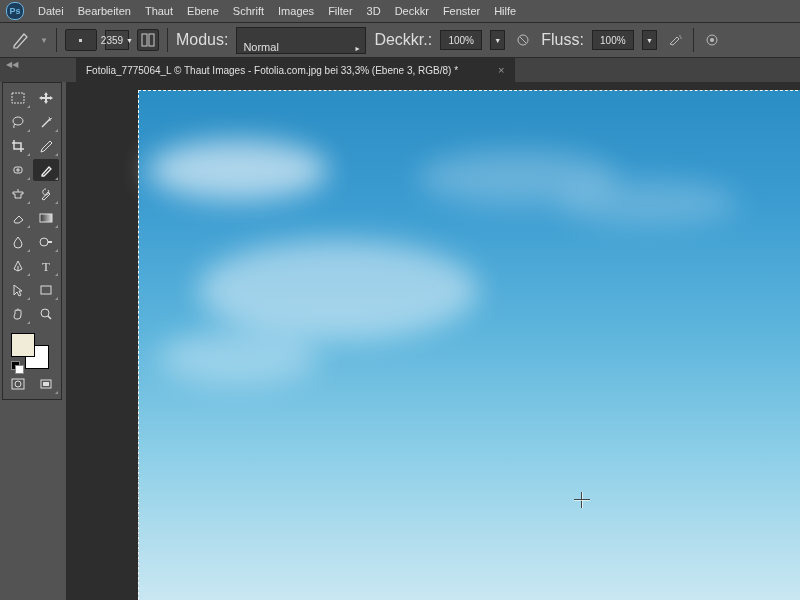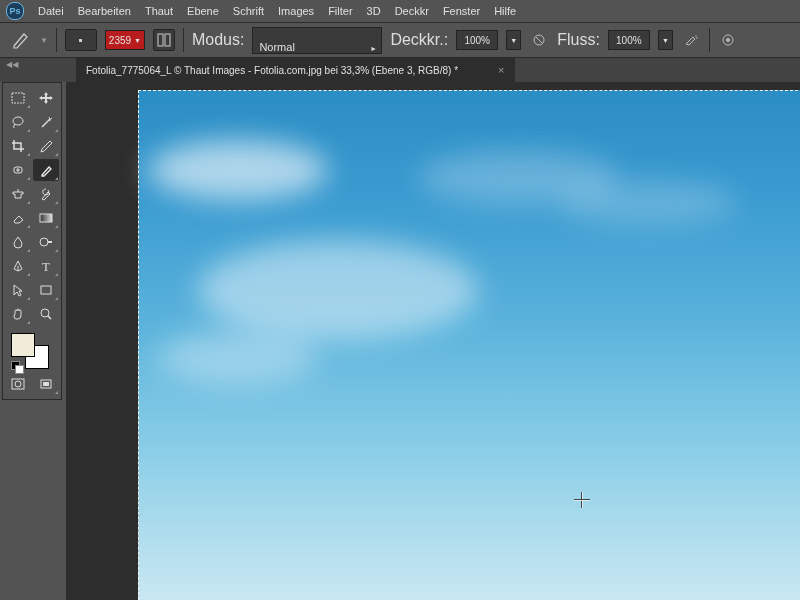--- a/index.html
+++ b/index.html
@@ -7,21 +7,21 @@
 
 
 .titlebar { height: 22px; background: #535353; display: flex; align-items: center; padding: 0 6px; gap: 14px; }
 .ps-logo { width: 18px; height: 18px; background: #1a3e5c; border: 1px solid #6db5e0; border-radius: 8px; display: flex; align-items: center; justify-content: center; font-size: 9px; font-weight: bold; color: #6db5e0; }
 .menu-item { cursor: default; font-size: 11px; color: #e0e0e0; }
 
 
 .optionsbar { height: 36px; background: #535353; border-top: 1px solid #2a2a2a; border-bottom: 1px solid #2a2a2a; display: flex; align-items: center; padding: 0 10px; gap: 8px; }
 .brush-preview { width: 32px; height: 22px; background: #3a3a3a; border: 1px solid #222; border-radius: 2px; display: flex; align-items: center; justify-content: center; }
 .brush-dot { width: 3px; height: 3px; background: #d0d0d0; }
-.brush-size-box { width: 40px; height: 20px; background: #b91c1c; border: 1px solid #222; display: flex; align-items: center; justify-content: center; font-size: 10px; }
+.brush-size-box { width: 24px; height: 20px; background: #404040; border: 1px solid #222; display: flex; align-items: center; justify-content: center; font-size: 10px; }
 .toggle-icon { width: 22px; height: 22px; background: #3a3a3a; border: 1px solid #222; border-radius: 2px; display: flex; align-items: center; justify-content: center; }
 .opt-label { font-size: 16px; color: #ddd; }
 .mode-select { height: 27px; width: 130px; background: #3a3a3a; border: 1px solid #222; display: flex; align-items: flex-end; padding: 0 6px; font-size: 11px; justify-content: space-between; }
 .pct-box { width: 42px; height: 20px; background: #3a3a3a; border: 1px solid #222; display: flex; align-items: center; justify-content: center; font-size: 10px; }
 .arrow-btn { width: 15px; height: 20px; background: #3a3a3a; border: 1px solid #222; display: flex; align-items: center; justify-content: center; font-size: 7px; }
 .tiny-icon { width: 20px; height: 18px; display: flex; align-items: center; justify-content: center; }
 .divider-v { width: 1px; height: 24px; background: #2a2a2a; }
 
 
 .tabbar { height: 24px; background: #434343; display: flex; align-items: stretch; padding-left: 76px; }

